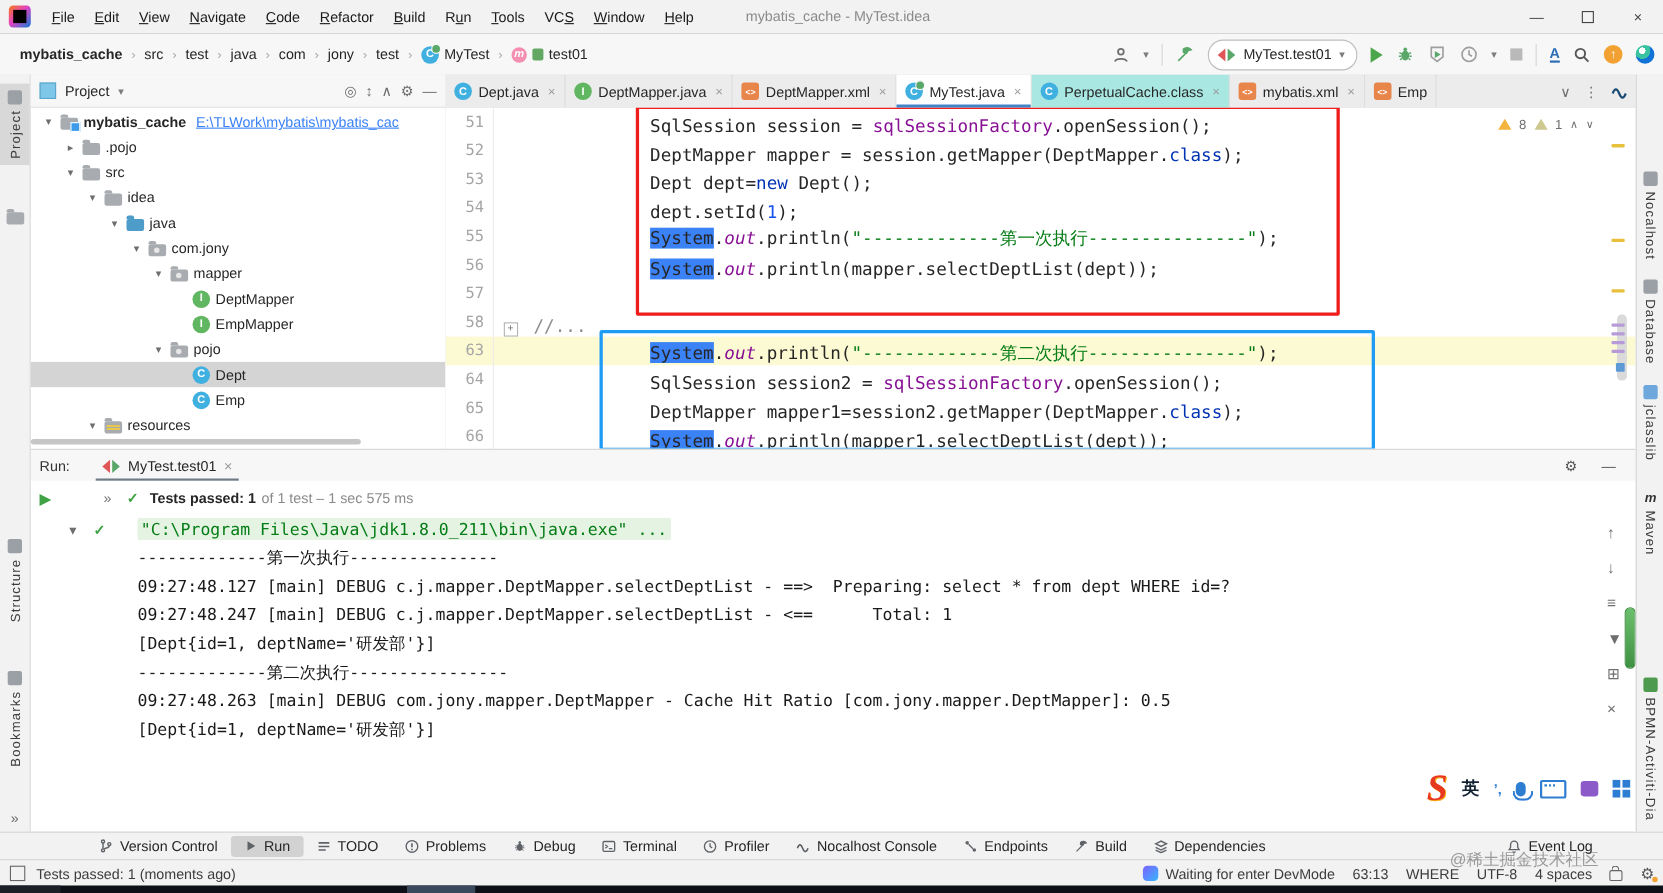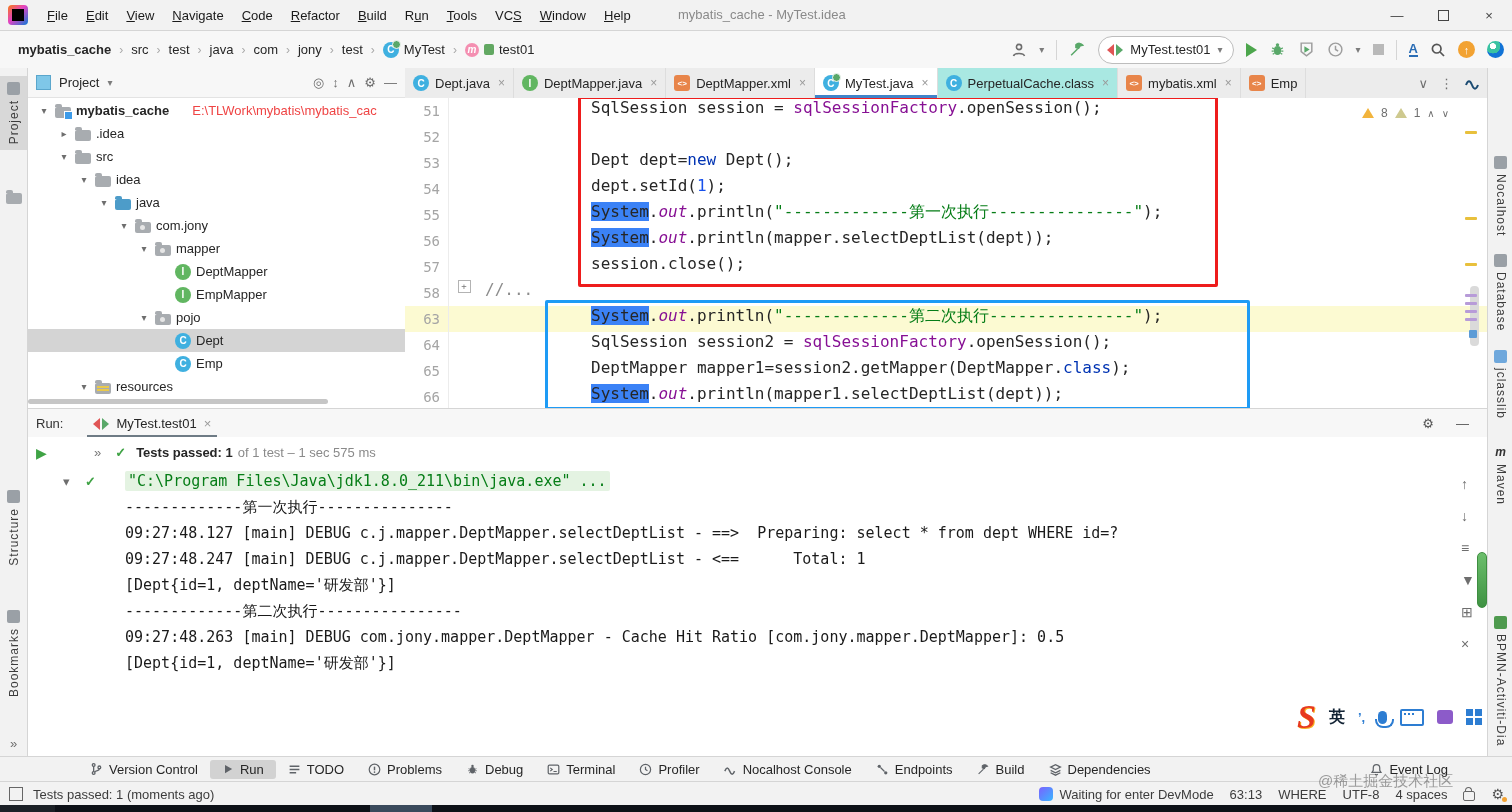--- a/index.html
+++ b/index.html
@@ -75,38 +75,38 @@
 
   
   .project{position:absolute;left:28px;top:68px;width:377px;height:340px;background:#FFF;border-right:1px solid #D5D5D5;}
   .proj-header{height:29px;background:#F7F7F7;border-bottom:1px solid #E3E3E3;display:flex;align-items:center;padding:0 8px;gap:8px;}
   .proj-header .sq{width:13px;height:13px;background:#7FC7E8;border:1px solid #5AA6CC;}
   .ph-ico{color:#6E6E6E;font-size:13px;}
   #tree{position:absolute;left:0;top:31px;width:377px;height:300px;overflow:hidden;}
   .trow{height:23px;display:flex;align-items:center;gap:5px;white-space:nowrap;}
   .trow.sel{background:#D4D4D4;}
   .tchev{width:12px;color:#6E6E6E;font-size:10px;flex:none;text-align:center;}
-  .tsuffix{color:#ef4444;margin-left:18px;}
+  .tsuffix{color:#3b82f6;margin-left:4px;text-decoration:underline;}
   .hthumb{position:absolute;left:28px;top:399px;width:300px;height:5px;border-radius:3px;background:#C6C6C6;}
 
   
   .tabbar{position:absolute;left:405px;top:68px;width:1082px;height:30px;background:#ECECEC;
           border-bottom:1px solid #D5D5D5;display:flex;align-items:stretch;}
   .tab{display:flex;align-items:center;gap:6px;padding:0 8px;border-right:1px solid #DDD;position:relative;}
   .tab .x{color:#9A9A9A;font-size:12px;margin-left:2px;}
   .tab.sel{background:#FFF;}
   .tab.sel:after{content:"";position:absolute;left:0;bottom:0;width:100%;height:3px;background:#4083C9;}
   .tab.cyan{background:#A9E8E2;}
   .tab.clip{max-width:74px;overflow:hidden;}
   .tabbar-end{display:flex;align-items:center;gap:12px;margin-left:auto;padding-right:6px;color:#6E6E6E;}
 
   
   .editor{position:absolute;left:405px;top:98px;width:1082px;height:310px;background:#FFF;overflow:hidden;
           font-family:"DejaVu Sans Mono",monospace;font-size:16px;}
-  .erow{height:26px;display:flex;align-items:flex-start;}
+  .erow{height:26px;display:flex;align-items:flex-end;}
   .erow.hl{background:#FCFAD2;}
   .lnum{width:44px;flex:none;text-align:right;color:#A5A5A5;font-size:14px;padding-right:8px;box-sizing:border-box;
         border-right:1px solid #ECECEC;align-self:stretch;display:flex;align-items:center;justify-content:flex-end;}
   .fcol{width:30px;flex:none;display:flex;align-items:center;justify-content:center;}
   .foldbox{width:11px;height:11px;border:1px solid #B3B3B3;background:#FFF;color:#777;font-size:9px;
            display:flex;align-items:center;justify-content:center;line-height:1;}
   .ecode{white-space:pre;padding-left:112px;}
   .ecode.nofold{padding-left:6px;}
   .k{color:#0033B3;} .n{color:#1750EB;} .s{color:#067D17;} .f{color:#871094;}
   .io{color:#871094;font-style:italic;} .sys{background:#3b82f6;} .cm{color:#8C8C8C;}
@@ -351,21 +351,21 @@
     <div id="tree">
         <div class="trow" style="padding-left: 10px;">
           <span class="tchev">▾</span>
           <span class="folder root"></span>
           <span style="font-weight: bold;">mybatis_cache</span>
           <span class="tsuffix">E:\TLWork\mybatis\mybatis_cac</span>
         </div>
         <div class="trow" style="padding-left: 30px;">
           <span class="tchev">▸</span>
           <span class="folder"></span>
-          <span>.idea</span>
+          <span>.pojo</span>
         </div>
         <div class="trow" style="padding-left: 30px;">
           <span class="tchev">▾</span>
           <span class="folder"></span>
           <span>src</span>
         </div>
         <div class="trow" style="padding-left: 50px;">
           <span class="tchev">▾</span>
           <span class="folder"></span>
           <span>idea</span>
@@ -468,20 +468,21 @@
   <div class="editor">
     <div id="elines">
         <div class="erow">
           <span class="lnum">51</span>
           <span class="fcol"></span>
           <span class="ecode"><span>SqlSession session = </span><span class="f">sqlSessionFactory</span><span>.openSession();</span></span>
         </div>
         <div class="erow">
           <span class="lnum">52</span>
           <span class="fcol"></span>
+          <span class="ecode"><span>DeptMapper mapper = session.getMapper(DeptMapper.</span><span class="k">class</span><span>);</span></span>
         </div>
         <div class="erow">
           <span class="lnum">53</span>
           <span class="fcol"></span>
           <span class="ecode"><span>Dept dept=</span><span class="k">new</span><span> Dept();</span></span>
         </div>
         <div class="erow">
           <span class="lnum">54</span>
           <span class="fcol"></span>
           <span class="ecode"><span>dept.setId(</span><span class="n">1</span><span>);</span></span>
@@ -492,21 +493,20 @@
           <span class="ecode"><span class="sys">System</span><span>.</span><span class="io">out</span><span>.println(</span><span class="s">"-------------第一次执行---------------"</span><span>);</span></span>
         </div>
         <div class="erow">
           <span class="lnum">56</span>
           <span class="fcol"></span>
           <span class="ecode"><span class="sys">System</span><span>.</span><span class="io">out</span><span>.println(mapper.selectDeptList(dept));</span></span>
         </div>
         <div class="erow">
           <span class="lnum">57</span>
           <span class="fcol"></span>
-          <span class="ecode"><span>session.close();</span></span>
         </div>
         <div class="erow">
           <span class="lnum">58</span>
           <span class="fcol">
             <span class="foldbox">+</span>
           </span>
           <span class="ecode nofold"><span class="cm">//...</span></span>
         </div>
         <div class="erow hl">
           <span class="lnum">63</span>

